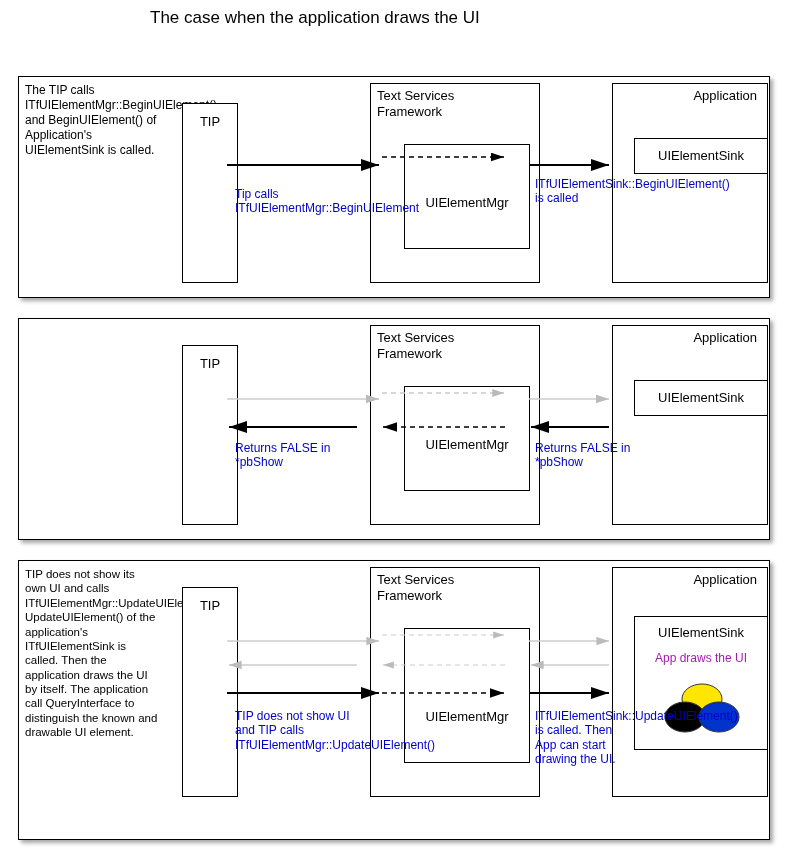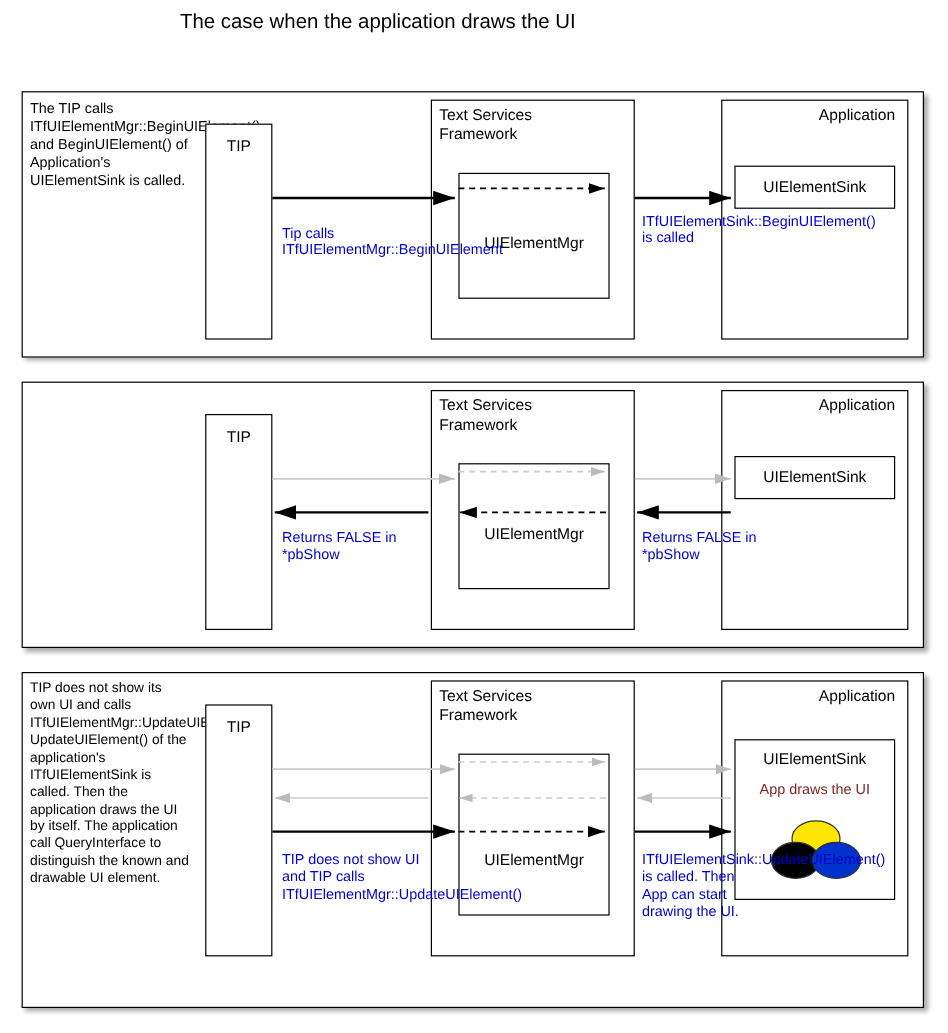--- a/index.html
+++ b/index.html
@@ -37,20 +37,21 @@
     top: 6px;
     width: 140px;
     font-size: 12px;
     line-height: 1.25;
   }
   .box {
     position: absolute;
     border: 1px solid #000;
     background: #fff;
     box-sizing: border-box;
+    margin-left: 11px;
   }
   .box-title {
     position: absolute;
     left: 6px;
     top: 4px;
     font-size: 13px;
     line-height: 1.2;
   }
   .center-label {
     position: absolute;
@@ -58,21 +59,21 @@
     text-align: center;
     font-size: 13px;
   }
   .caption {
     position: absolute;
     font-size: 12px;
     color: #0000cc;
     line-height: 1.2;
   }
   .red {
-    color: #7f1d1d;
+    color: #a21caf;
   }
   svg.overlay {
     position: absolute;
     left: 0;
     top: 0;
     pointer-events: none;
   }
 </style>
 </head>
 <body>

